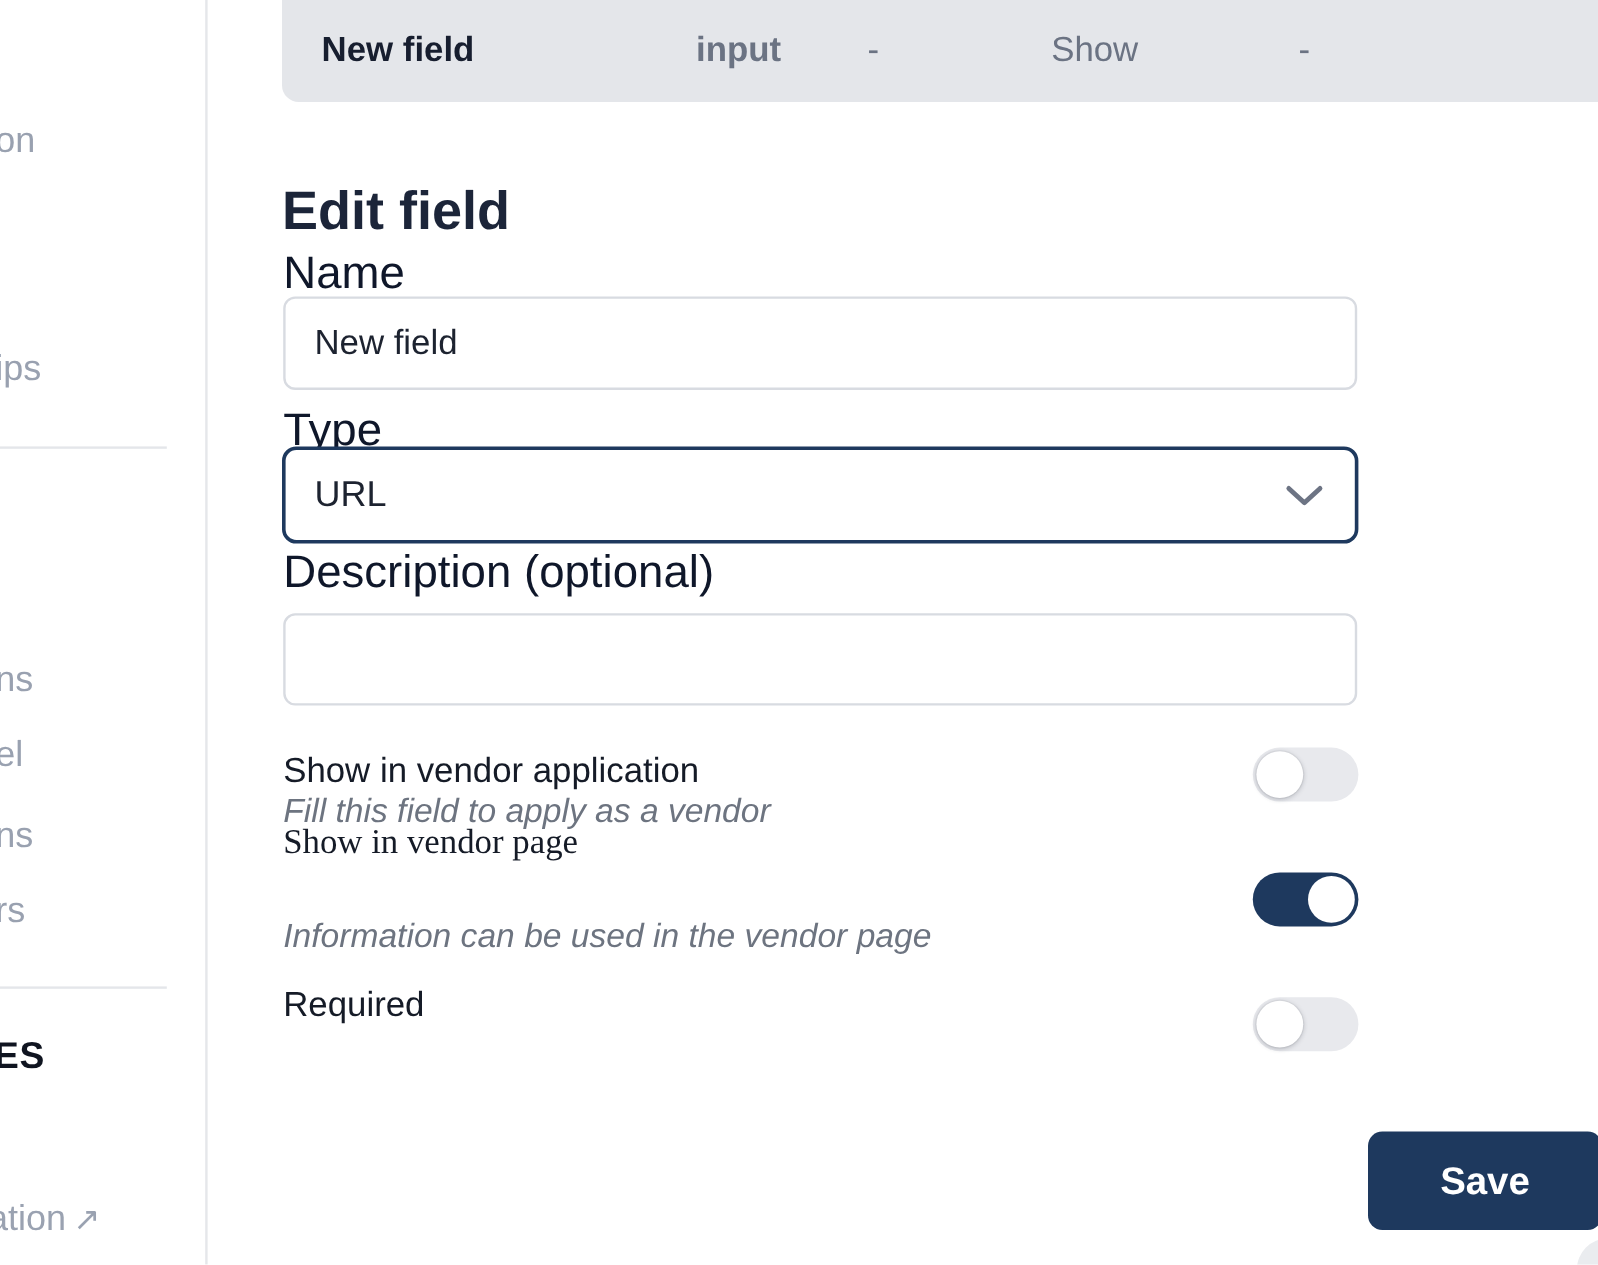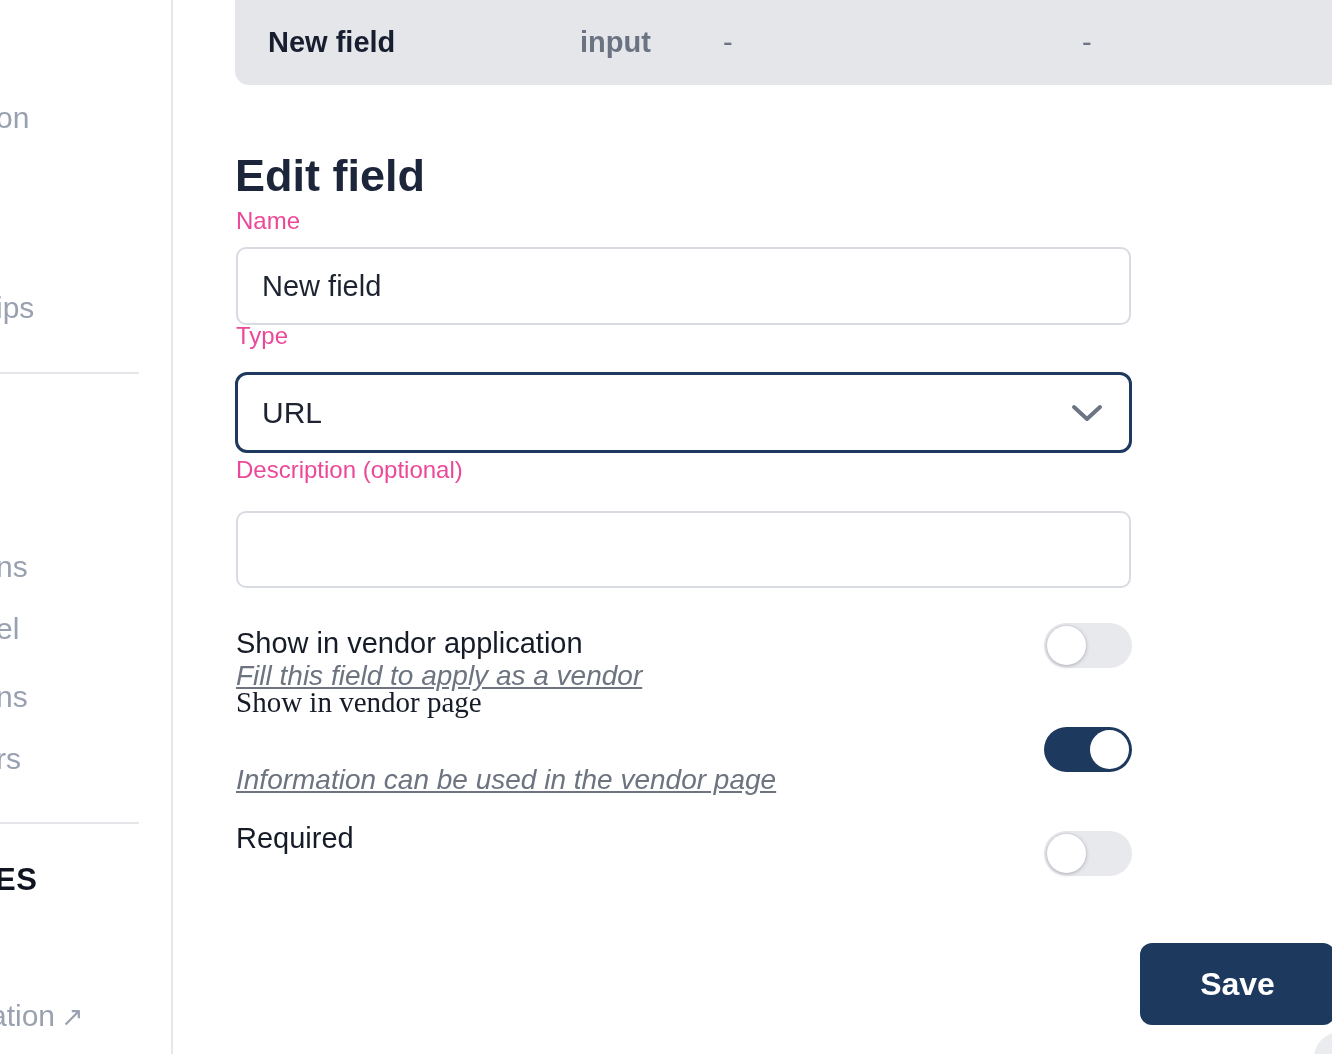--- a/index.html
+++ b/index.html
@@ -66,24 +66,24 @@
   .top-row .c-vis  { left: 641px; }
   .top-row .c-d2   { left: 847px; }
 
   
   .page-title {
     position: absolute; left: 235px; top: 150px;
     font-size: 45px; font-weight: 700; color: #1c2539; text-align: center;
   }
   .field-label {
     position: absolute; left: 236px;
-    font-size: 24px; color: #ec4899;
+    font-size: 38px; color: #0f172a;
   }
   .lbl-name { top: 207px; }
-  .lbl-type { top: 322px; text-align: center; }
+  .lbl-type { top: 338px; text-align: center; }
   .lbl-desc { top: 456px; text-align: right; }
 
   .text-input {
     position: absolute; left: 236px; width: 895px;
     background: #fff;
     border: 2px solid #d8dbe1;
     border-radius: 10px;
     font-family: "Liberation Sans", "DejaVu Sans", sans-serif;
     font-size: 29px; color: #1d2330;
     padding: 0 24px;
@@ -109,21 +109,21 @@
     width: 32px; height: 20px;
   }
 
   
   .toggle-label {
     position: absolute; left: 236px;
     font-size: 29px; color: #151b27; white-space: nowrap;
   }
   .toggle-desc {
     position: absolute; left: 236px;
-    font-size: 28px; font-style: italic; color: #6d7480; white-space: nowrap; text-decoration: underline;
+    font-size: 28px; font-style: italic; color: #6d7480; white-space: nowrap;
   }
   .tl-1 { top: 613px; margin-top: 14px; } .td-1 { top: 660px; }
   .tl-2 { top: 686px; font-family: Liberation Serif, serif; } .td-2 { top: 764px; }
   .tl-3 { top: 822px; } .td-3 { top: 868px; }
 
   .toggle {
     position: absolute; left: 1044px;
     width: 88px; height: 45px;
     background: #e8e9ed;
     border-radius: 23px;
@@ -176,20 +176,21 @@
   <div class="sb-section">ES</div>
   <div class="sb-footer">
     <span>ation</span><span class="ext-arrow">↗</span>
   </div>
   <div class="sidebar-divider"></div>
 
   <div class="top-row">
     <div class="cell c-name">New field</div>
     <div class="cell c-type">input</div>
     <div class="cell c-d1">-</div>
+    <div class="cell c-vis">Show</div>
     <div class="cell c-d2">-</div>
   </div>
 
   <h1 class="page-title">Edit field</h1>
 
   <label class="field-label lbl-name">Name</label>
   <input class="text-input inp-name" type="text" value="New field" style="">
 
   <label class="field-label lbl-type">Type</label>
   <div class="select-box">

